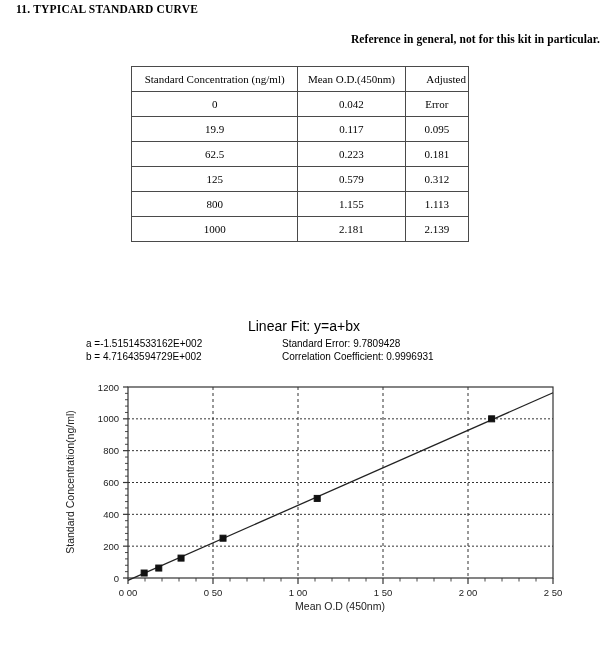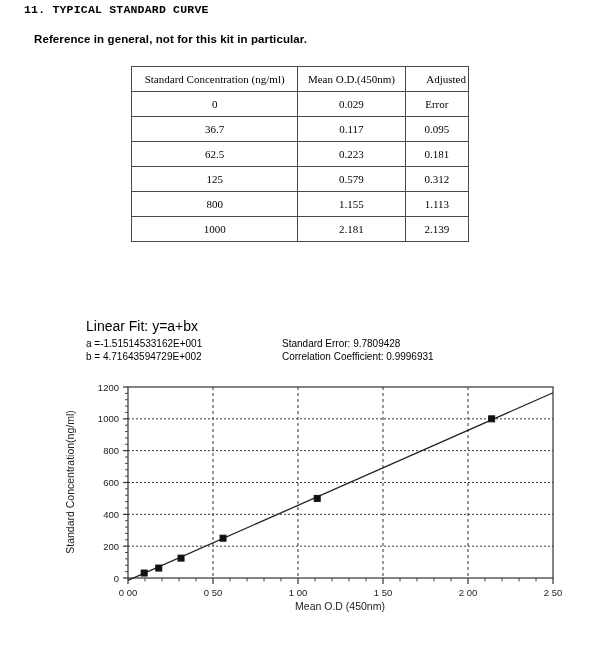--- a/index.html
+++ b/index.html
@@ -10,35 +10,35 @@
   body {
     width: 600px;
     height: 648px;
     position: relative;
     font-family: "Liberation Serif", serif;
     color: #000000;
     overflow: hidden;
   }
   #section-heading {
     position: absolute;
-    left: 24px;
+    left: 16px;
     top: 3px;
-    font-family: Liberation Mono, monospace;
+    font-family: Liberation Serif, serif;
     font-weight: bold;
     font-size: 11.5px;
     letter-spacing: 0.2px;
     white-space: nowrap;
   }
   #subtitle {
     position: absolute;
     left: 0;
     top: 33px;
     width: 600px;
-    text-align: left;
-    font-family: Liberation Sans, sans-serif;
+    text-align: right;
+    font-family: Liberation Serif, serif;
     font-weight: bold;
     font-size: 11.5px;
     letter-spacing: 0.1px;
     padding-left: 34px;
     box-sizing: border-box;
   }
 
   
   #std-table {
     position: absolute;
@@ -65,20 +65,21 @@
   #fit-block {
     position: absolute;
     left: 86px;
     top: 318px;
     font-family: "Liberation Sans", sans-serif;
   }
   #fit-title {
     font-size: 14px;
     margin-bottom: 3px;
     white-space: nowrap;
+    text-align: center;
   }
   .fit-row {
     display: flex;
     font-size: 10px;
     line-height: 13px;
     white-space: nowrap;
   }
   .fit-left  { width: 196px; }
   .fit-right { width: 240px; }
 
@@ -114,25 +115,25 @@
   <thead>
     <tr>
       <th class="col-conc">Standard Concentration (ng/ml)</th>
       <th class="col-od">Mean O.D.(450nm)</th>
       <th class="col-adj">Adjusted</th>
     </tr>
   </thead>
   <tbody>
     <tr>
       <td>0</td>
-      <td>0.029</td>
+      <td>0.042</td>
       <td>Error</td>
     </tr>
     <tr>
-      <td>36.7</td>
+      <td>19.9</td>
       <td>0.117</td>
       <td>0.095</td>
     </tr>
     <tr>
       <td>62.5</td>
       <td>0.223</td>
       <td>0.181</td>
     </tr>
     <tr>
       <td>125</td>
@@ -148,21 +149,21 @@
       <td>1000</td>
       <td>2.181</td>
       <td>2.139</td>
     </tr>
   </tbody>
 </table>
 
 <div id="fit-block">
   <div id="fit-title">Linear Fit: y=a+bx</div>
   <div class="fit-row">
-    <div class="fit-left">a =-1.51514533162E+001</div>
+    <div class="fit-left">a =-1.51514533162E+002</div>
     <div class="fit-right">Standard Error: 9.7809428</div>
   </div>
   <div class="fit-row">
     <div class="fit-left">b = 4.71643594729E+002</div>
     <div class="fit-right">Correlation Coefficient: 0.9996931</div>
   </div>
 </div>
 
 <div id="chart-area">
   <svg id="chart-svg" width="600" height="260" viewBox="0 0 600 260">

